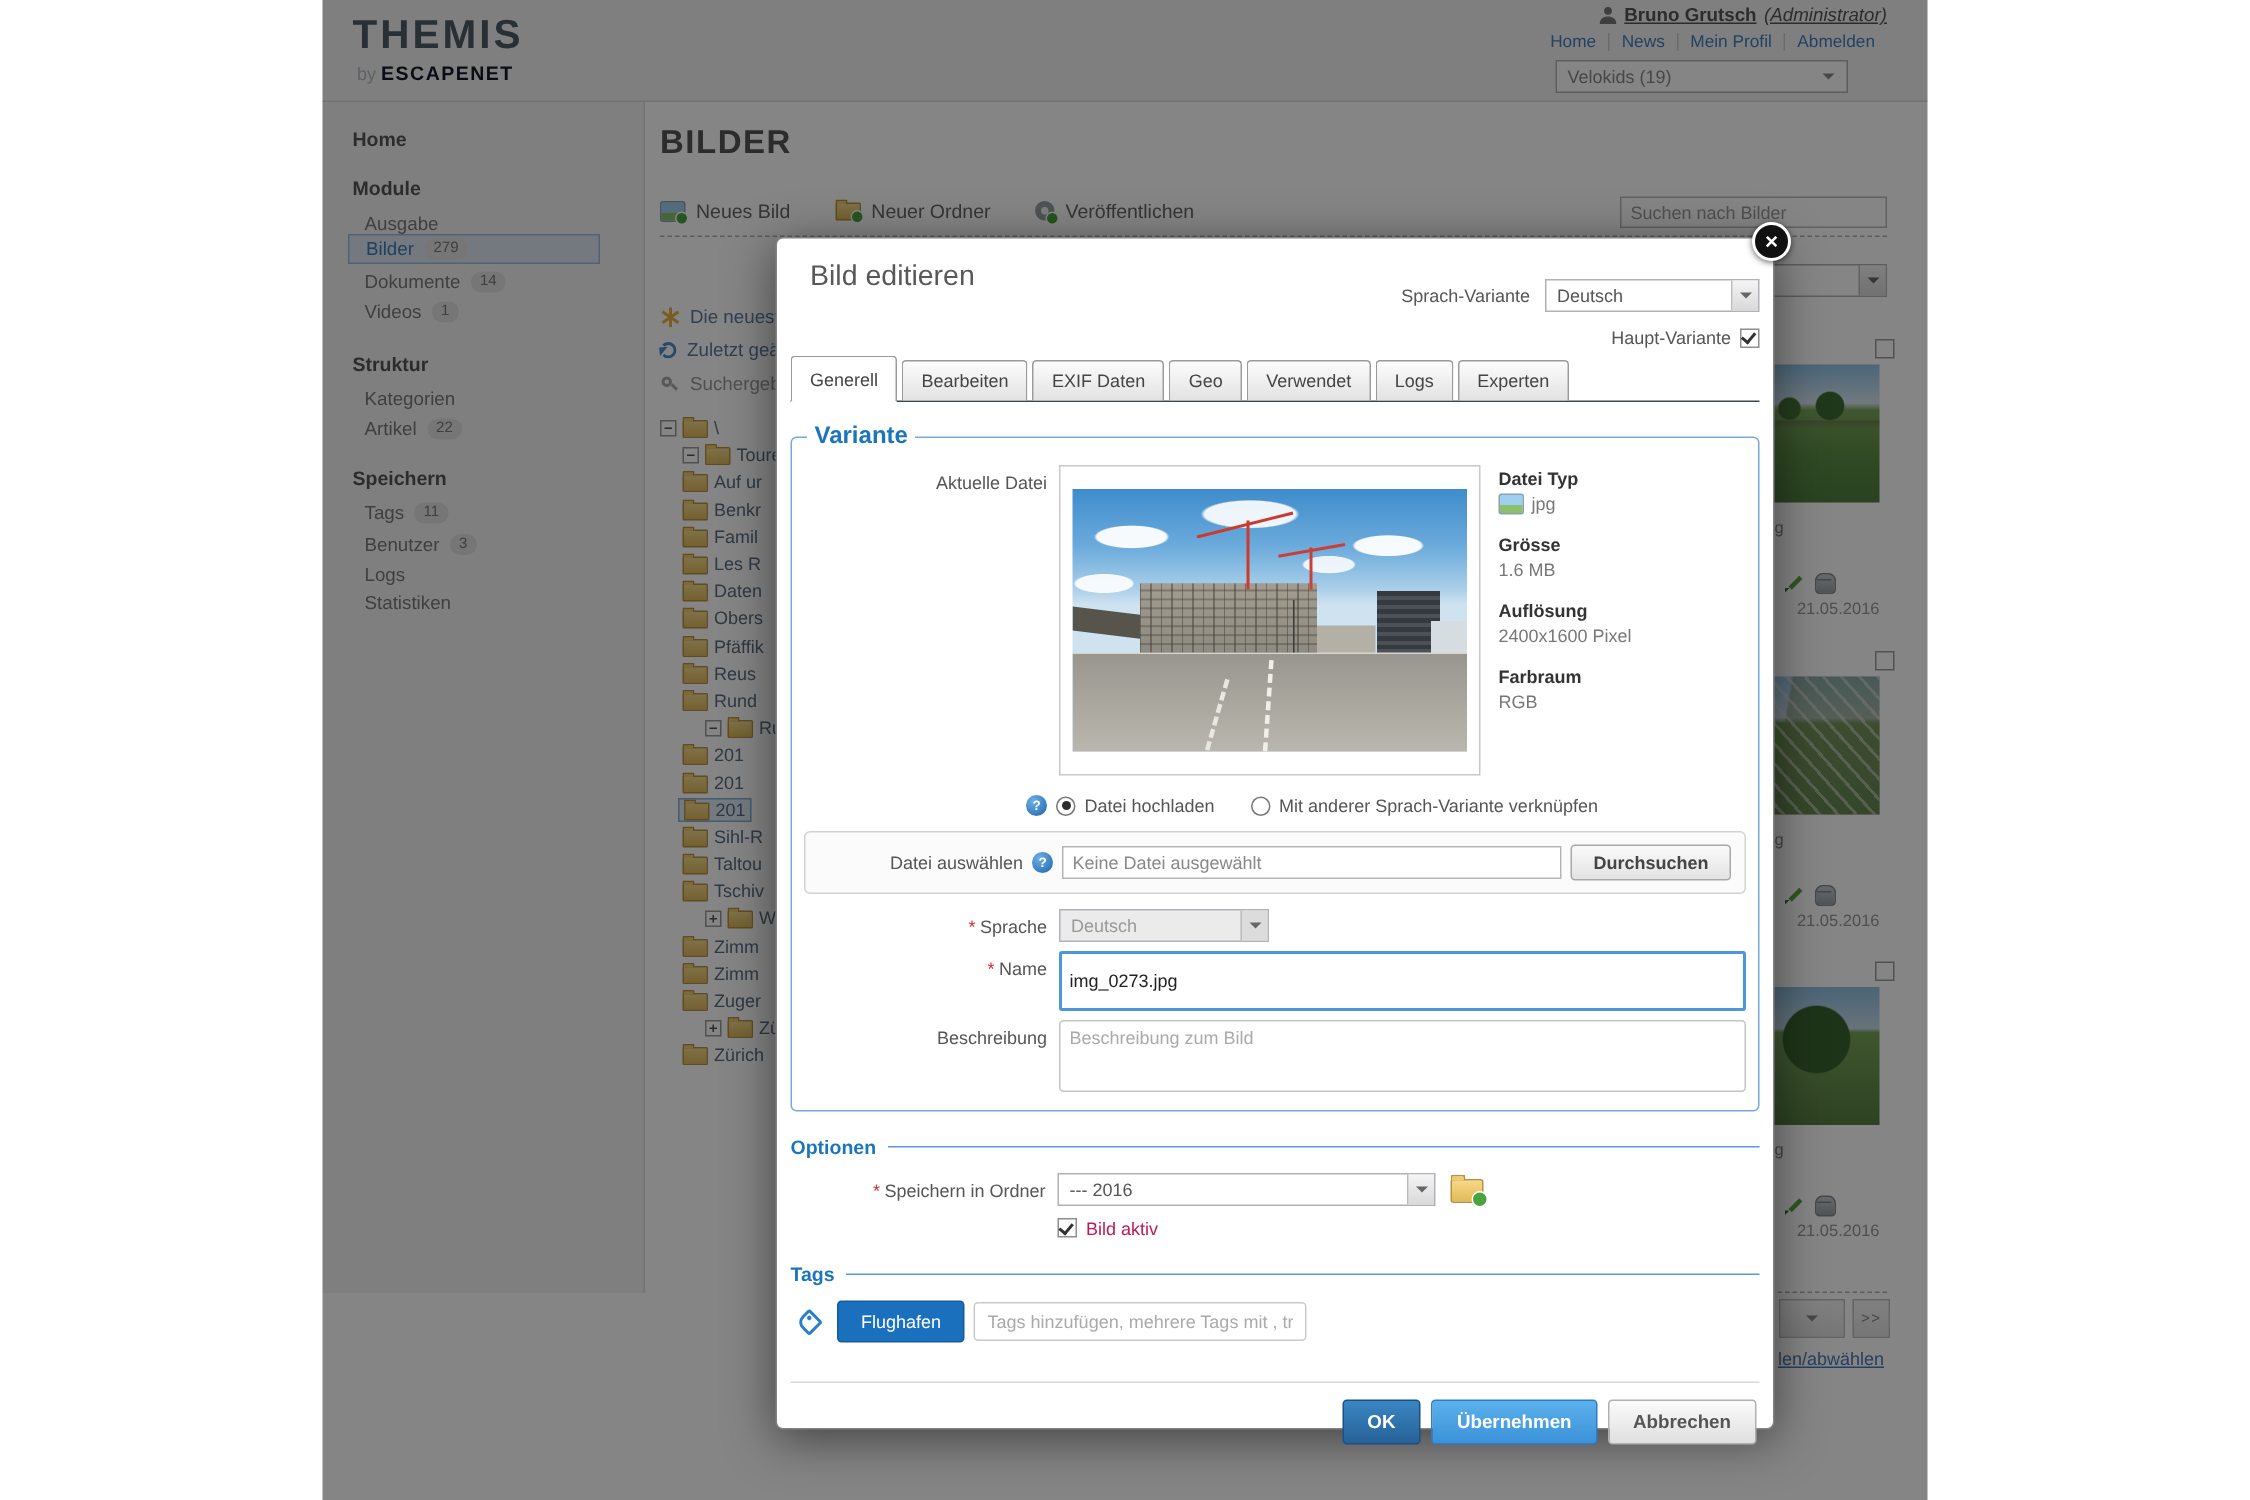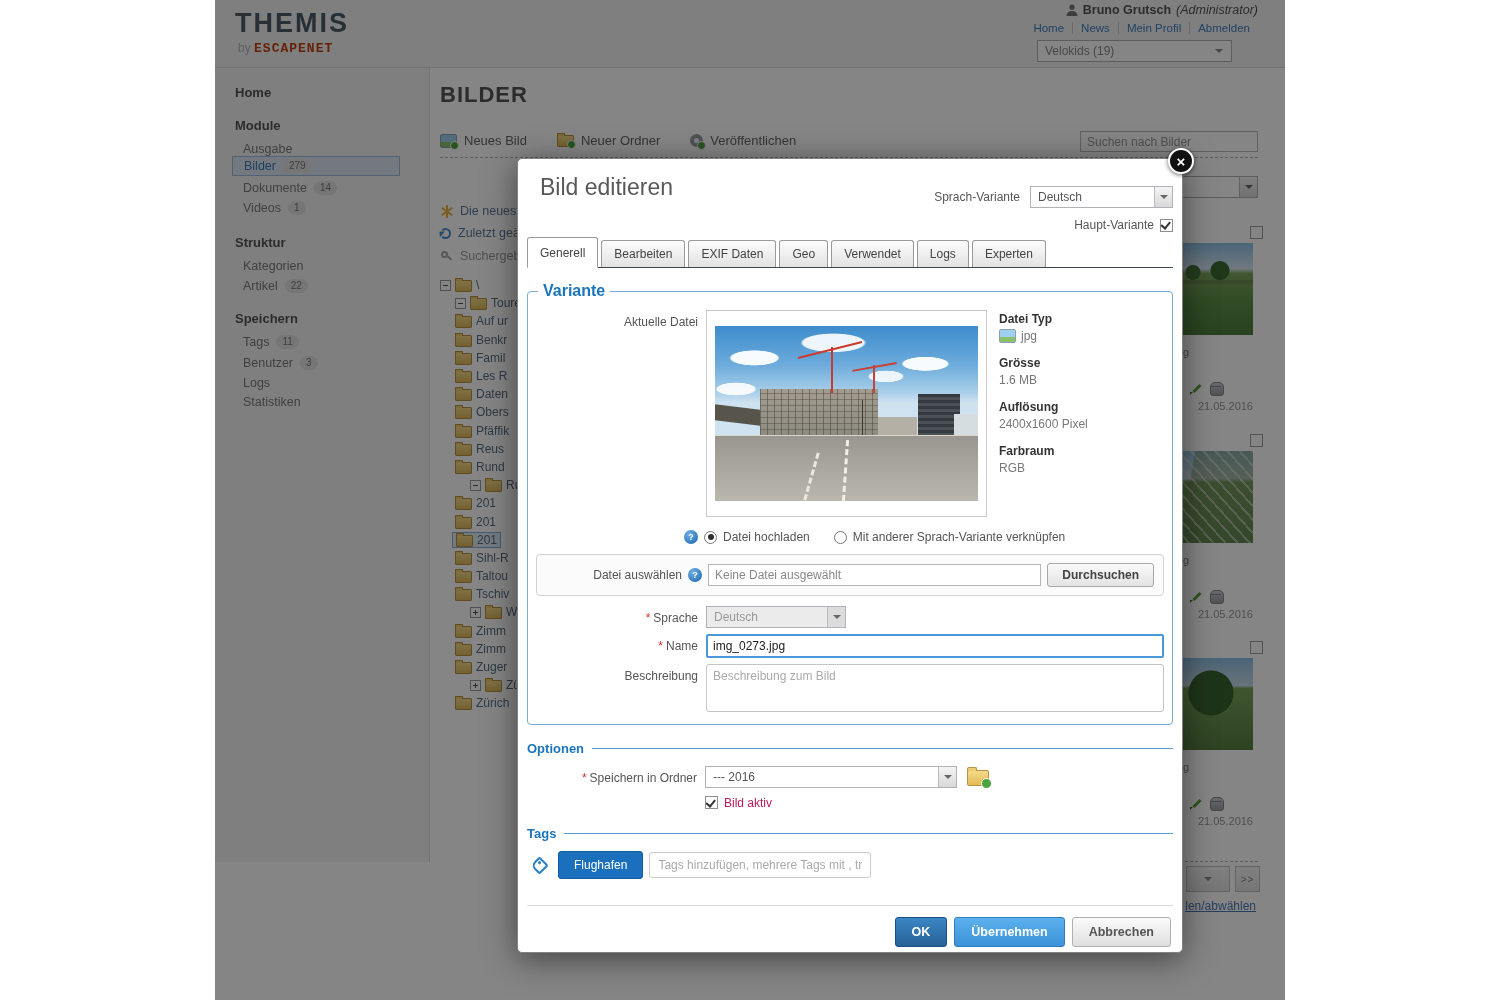--- a/index.html
+++ b/index.html
@@ -4,22 +4,22 @@
 <style>
   html,body{margin:0;padding:0;background:#fff;}
   body{font-family:"Liberation Sans", sans-serif;}
   .stage{position:relative;width:1500px;height:1000px;background:#fff;overflow:hidden;}
 
   
   .app{position:absolute;left:215px;top:0;width:1070px;height:1000px;background:#fff;}
   .app-header{position:absolute;left:0;top:0;width:1070px;height:68px;background:#f4f4f4;border-bottom:1px solid #d8d8d8;box-sizing:border-box;}
   .logo{position:absolute;left:20px;top:8px;font-size:27px;font-weight:bold;color:#4e5d66;letter-spacing:2px;}
   .byline{position:absolute;left:23px;top:41px;font-size:12px;color:#b3b9be;}
-  .byline b{font-size:13px;color:#c2410c;letter-spacing:1px;font-family:Liberation Mono, monospace;}
-  .user-row{position:absolute;right:27px;top:3px;display:flex;align-items:center;gap:5px;font-size:12.5px;color:#555;}
+  .byline b{font-size:13px;color:#0f172a;letter-spacing:1px;}
+  .user-row{position:absolute;right:27px;top:3px;display:flex;align-items:center;gap:5px;font-size:12.5px;color:#555;text-decoration:underline;}
   .user-name{font-weight:bold;}
   .user-role{font-style:italic;}
   .nav-row{position:absolute;right:27px;top:22px;font-size:11.5px;display:flex;align-items:center;}
   .nav-row a{color:#4080bf;text-decoration:none;padding:0 8px;}
   .nav-row a+a{border-left:1px solid #ccc;}
   .proj-select{position:absolute;left:822px;top:40px;width:195px;}
 
   .fselect{display:flex;align-items:center;justify-content:space-between;background:#fff;border:1px solid #b0b2b8;height:22px;box-sizing:border-box;}
   .fselect .val{padding-left:7px;color:#555;font-size:12px;white-space:nowrap;overflow:hidden;}
   .fselect .val.muted{color:#8a8a8a;}
@@ -100,21 +100,21 @@
   .folder-add::before{content:"";position:absolute;left:-1px;top:-4px;width:8px;height:3px;background:#edcb74;border:1px solid #b8923e;border-bottom:none;border-radius:2px 2px 0 0;}
   .folder-add::after{content:"";position:absolute;right:-4px;bottom:-4px;width:9px;height:9px;border-radius:50%;background:#4aa33c;border:1px solid #fff;}
 
   
   .overlay{position:absolute;inset:0;background:rgba(0,0,0,0.48);z-index:5;}
 
   
   .modal{position:absolute;left:517px;top:158px;width:666px;height:795px;background:#fff;border:1px solid #828282;border-radius:5px;box-shadow:0 6px 32px rgba(0,0,0,.5);z-index:10;box-sizing:border-box;padding:13px 9px 0 9px;font-size:12px;color:#555;}
   .close-btn{position:absolute;top:-11px;right:-12px;width:22px;height:22px;border-radius:50%;background:#111;border:2px solid #fff;box-shadow:0 1px 4px rgba(0,0,0,.6);color:#fff;display:flex;align-items:center;justify-content:center;font-size:15px;font-weight:bold;line-height:1;z-index:12;}
   .m-head{position:relative;height:62px;}
-  .m-title{position:absolute;left:13px;top:2px;font-size:23px;color:#585858;}
+  .m-title{position:absolute;left:13px;top:2px;font-size:19px;color:#585858;}
   .m-lang{position:absolute;right:0;top:14px;display:flex;align-items:center;gap:10px;}
   .m-lang .fselect{width:143px;}
   .m-main-variant{position:absolute;right:0;top:46px;display:flex;align-items:center;gap:6px;color:#555;}
   .checkbox{width:13px;height:13px;border:1px solid #8e8e8e;background:#fff;display:inline-flex;align-items:center;justify-content:center;box-sizing:border-box;flex:none;}
   .checkbox.checked::after{content:"";width:7px;height:4px;border-left:2px solid #333;border-bottom:2px solid #333;transform:rotate(-50deg) translate(0px,-1px);}
 
   .m-tabs{display:flex;gap:3px;border-bottom:1px solid #3d4754;height:33px;align-items:flex-end;}
   .tab{height:27px;padding:0 12px;display:flex;align-items:center;background:linear-gradient(#fcfcfc,#e2e2e2);border:1px solid #9a9a9a;border-bottom:none;border-radius:3px 3px 0 0;color:#444;box-sizing:border-box;}
   .tab.active{height:31px;background:#fff;margin-bottom:-1px;border-bottom:1px solid #fff;position:relative;z-index:2;}
 
@@ -134,21 +134,21 @@
   .gap18{margin-left:18px;}
   .filebox{margin-top:9px;border:1px solid #d2d2d2;border-radius:4px;background:#fbfbfb;padding:8px 9px;display:flex;align-items:center;}
   .flabel2{width:136px;text-align:right;padding-right:6px;flex:none;color:#555;}
   .file-input{flex:1;height:22px;border:1px solid #b5b5b5;margin:0 6px;padding:0 6px;color:#888;font-size:12px;box-sizing:border-box;font-family:"Liberation Sans",sans-serif;}
   .browse-btn{height:24px;padding:0 14px;background:linear-gradient(#fafafa,#e3e3e3);border:1px solid #a8a8a8;border-radius:3px;font-weight:bold;color:#444;font-size:12px;font-family:"Liberation Sans",sans-serif;}
   .mt10{margin-top:10px;}.mt6{margin-top:6px;}
   .fselect.w140{width:140px;}
   .fselect.disabled{background:#ebebeb;}
   .fselect.disabled .val{color:#999;}
   .fselect.disabled .fsel-btn{background:#dcdcdc;}
-  .name-input{flex:1;height:24px;border:2px solid #4a97d9;border-radius:2px;padding:0 5px;font-size:12px;color:#222;box-sizing:border-box;font-family:"Liberation Sans",sans-serif;}
+  .name-input{flex:1;height:40px;border:2px solid #4a97d9;border-radius:2px;padding:0 5px;font-size:12px;color:#222;box-sizing:border-box;font-family:"Liberation Sans",sans-serif;}
   .desc-area{flex:1;height:48px;border:1px solid #c5c5c5;border-radius:3px;padding:4px 6px;font-size:12px;color:#444;resize:none;font-family:"Liberation Sans",sans-serif;box-sizing:border-box;}
   .desc-area::placeholder,.tag-input::placeholder{color:#aaa;}
   .sect{display:flex;align-items:center;margin-top:16px;}
   .stitle{color:#1b75bb;font-weight:bold;font-size:13px;flex:none;}
   .sline{flex:1;height:1px;background:#5b9bd5;margin-left:8px;}
   .fselect.w252{width:252px;}
   .chk-row{margin:8px 0 0 178px;display:flex;align-items:flex-start;gap:6px;color:#be185d;}
   .tags-row{margin-top:10px;display:flex;align-items:center;}
   .tagpill{background:#1a70bd;color:#fff;border-radius:3px;padding:6px 15px;font-size:12px;margin-left:12px;border:1px solid #135c9e;}
   .tag-input{width:222px;height:26px;border:1px solid #c9c9c9;border-radius:3px;margin-left:6px;padding:0 8px;color:#999;font-size:12px;box-sizing:border-box;font-family:"Liberation Sans",sans-serif;}

